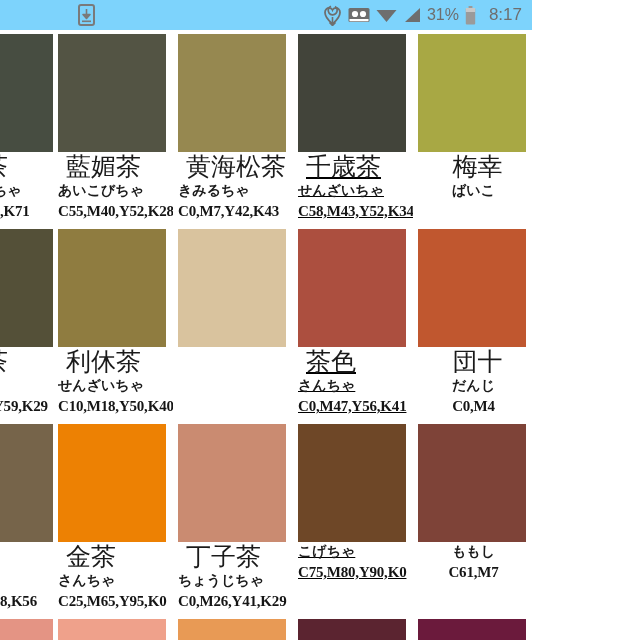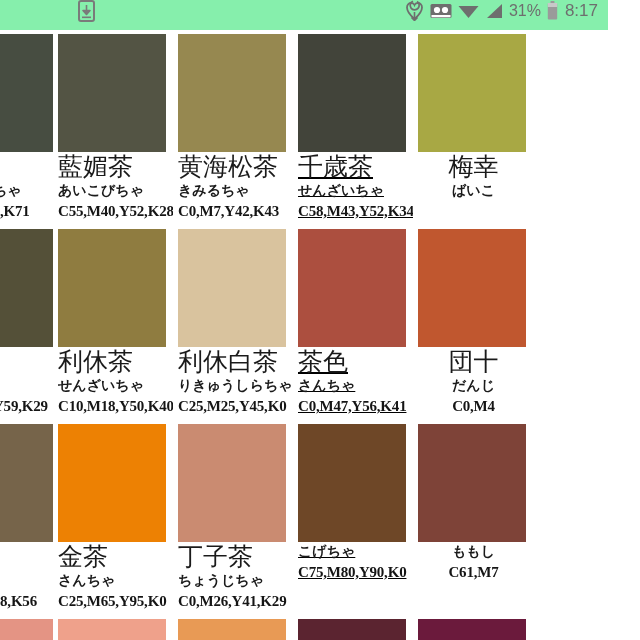--- a/index.html
+++ b/index.html
@@ -12,25 +12,25 @@
     height: 640px;
     overflow: hidden;
     font-family: "Liberation Serif", "DejaVu Serif", serif;
     position: relative;
   }
 
   
   .statusbar {
     position: absolute;
     top: 0; left: 0;
-    width: 608px;
+    width: 532px;
     height: 30px;
-    background: #86efac;
+    background: #7dd3fc;
     display: flex;
-    align-items: flex-start;
+    align-items: center;
     z-index: 20;
   }
   .sb-left {
     display: flex;
     align-items: center;
     padding-left: 78px;
   }
   .sb-right {
     margin-left: auto;
     display: flex;
@@ -47,21 +47,21 @@
   .sb-text {
     font-family: "Liberation Sans", sans-serif;
     font-size: 16px;
     color: #6e6e6e;
     letter-spacing: 0px;
   }
   .sb-clock {
     font-family: "Liberation Sans", sans-serif;
     font-size: 17px;
     color: #6e6e6e;
-    margin-left: 1px;
+    margin-left: 7px;
   }
 
   
   .page {
     position: absolute;
     top: 30px;
     left: 0;
     width: 640px;
     height: 610px;
     background: #ffffff;
@@ -101,20 +101,21 @@
     padding-right: 4px;
     white-space: nowrap;
   }
   .kanji {
     font-family: "DejaVu Serif", "Liberation Serif", serif;
     font-size: 25px;
     line-height: 28px;
     color: #1a1a1a;
     letter-spacing: 0px;
     margin-top: 1px;
+    margin-left: 8px;
   }
   .kana {
     font-family: "DejaVu Sans", "Liberation Sans", sans-serif;
     font-size: 14px;
     line-height: 17px;
     color: #1a1a1a;
     font-weight: bold;
     margin-top: 1px;
   }
   .cmyk {
@@ -235,25 +236,20 @@
         <div class="cell col1">
           <div class="swatch" title="#8F7C40" style="background: rgb(143, 124, 64);"></div>
           <div class="labels">
             <div class="kanji">利休茶</div>
             <div class="kana">せんざいちゃ</div>
             <div class="cmyk">C10,M18,Y50,K40</div>
           </div>
         </div>
         <div class="cell col2">
           <div class="swatch" title="#D9C39E" style="background: rgb(217, 195, 158);"></div>
-          <div class="labels">
-            <div class="kanji">利休白茶</div>
-            <div class="kana">りきゅうしらちゃ</div>
-            <div class="cmyk">C25,M25,Y45,K0</div>
-          </div>
         </div>
         <div class="cell col3">
           <div class="swatch" title="#AC4F3F" style="background: rgb(172, 79, 63);"></div>
           <div class="labels">
             <div class="kanji">茶色</div>
             <div class="kana">さんちゃ</div>
             <div class="cmyk">C0,M47,Y56,K41</div>
           </div>
         </div>
         <div class="cell col4">

